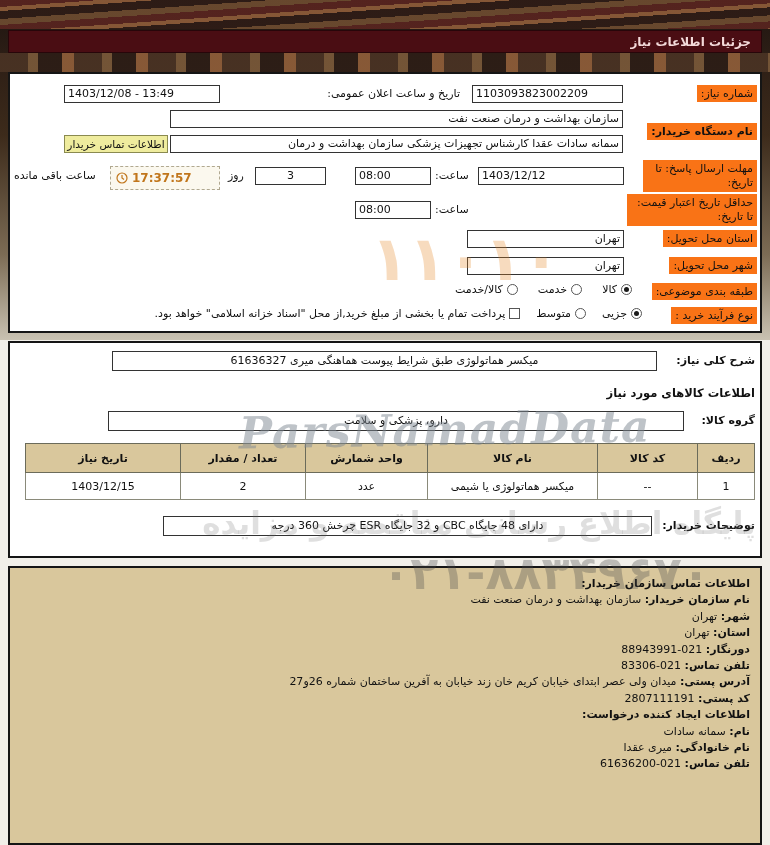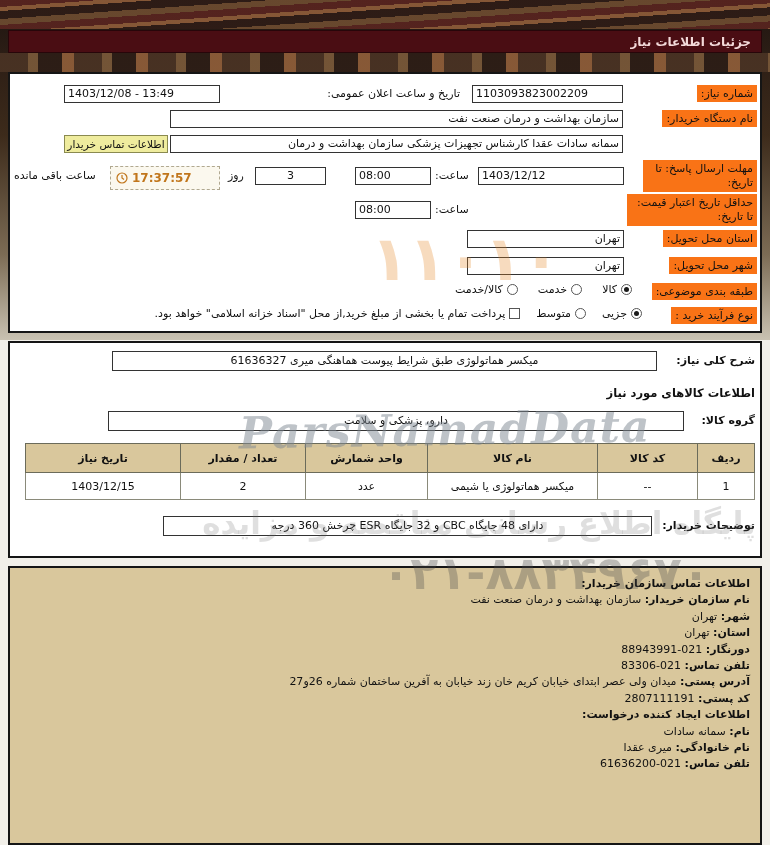--- a/index.html
+++ b/index.html
@@ -74,21 +74,21 @@
   <span>جزئیات اطلاعات نیاز</span>
 </div>
 
 <div class="panel p1">
 
   <span class="chip" style="top:11px; right:3px;">شماره نیاز:</span>
   <div class="ibox ltr" style="top:11px; left:462px; width:151px;">1103093823002209</div>
   <span class="plbl" style="top:13px; right:300px;">تاریخ و ساعت اعلان عمومی:</span>
   <div class="ibox ltr" style="top:11px; left:54px; width:156px;">1403/12/08 - 13:49</div>
 
-  <span class="chip" style="top:36px; right:3px;">نام دستگاه خریدار:</span>
+  <span class="chip" style="top:49px; right:3px;font-weight:bold;">نام دستگاه خریدار:</span>
   <div class="ibox" style="top:36px; left:160px; width:453px;">سازمان بهداشت و درمان صنعت نفت</div>
 
   <span class="chip" style="top:73px; right:3px;margin-top:48px;">ایجاد کننده درخواست:</span>
   <div class="ibox" style="top:61px; left:160px; width:453px;">سمانه سادات عقدا کارشناس تجهیزات پزشکی سازمان بهداشت و درمان</div>
   <div class="ybtn" style="top:61px; left:54px; width:104px;">اطلاعات تماس خریدار</div>
 
   <span class="chip two" style="top:86px; right:3px; width:114px; height:32px;">مهلت ارسال پاسخ: تا تاریخ:</span>
   <div class="ibox ltr" style="top:93px; left:468px; width:146px;">1403/12/12</div>
   <span class="plbl" style="top:95px; left:425px;">ساعت:</span>
   <div class="ibox ltr" style="top:93px; left:345px; width:76px;">08:00</div>

